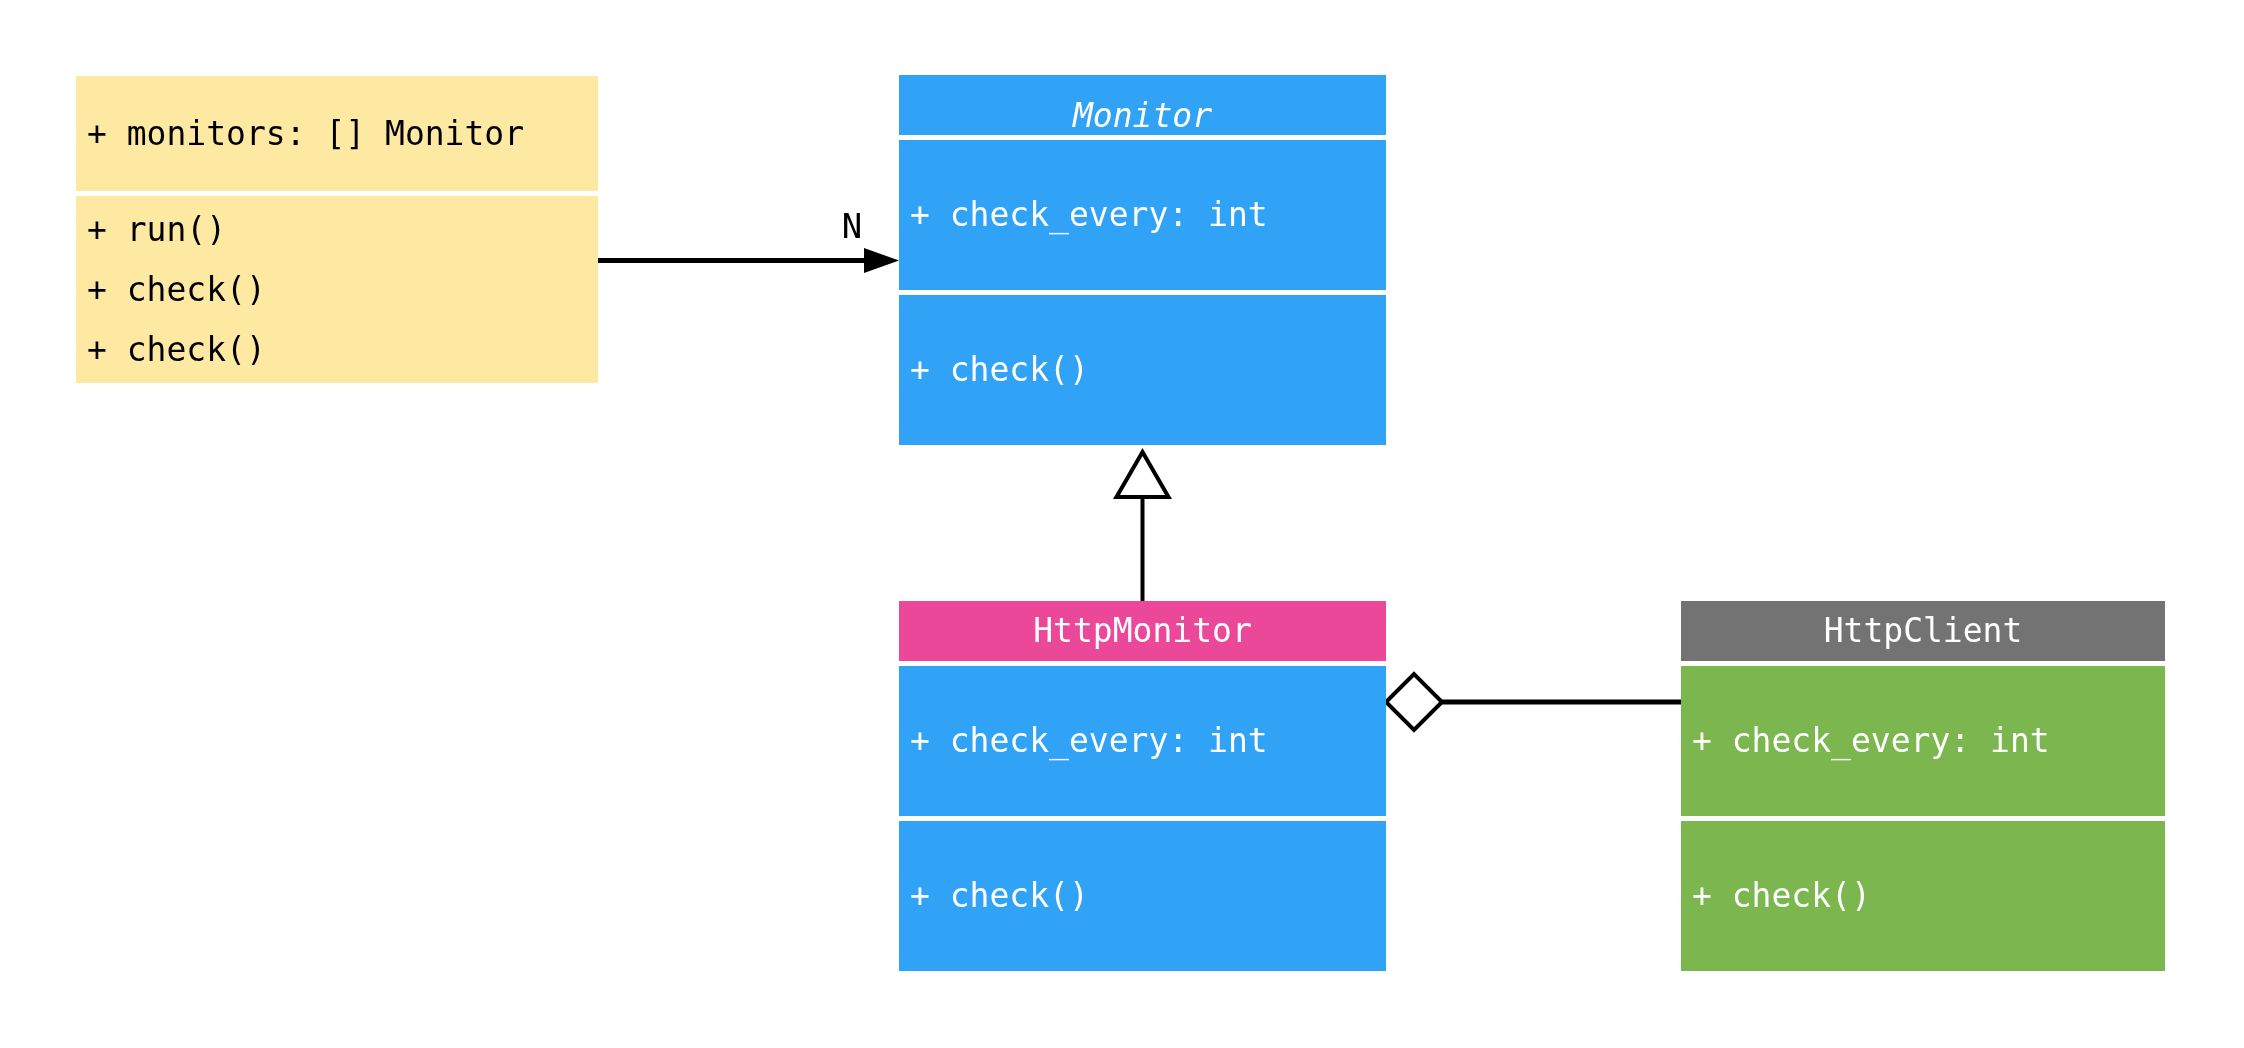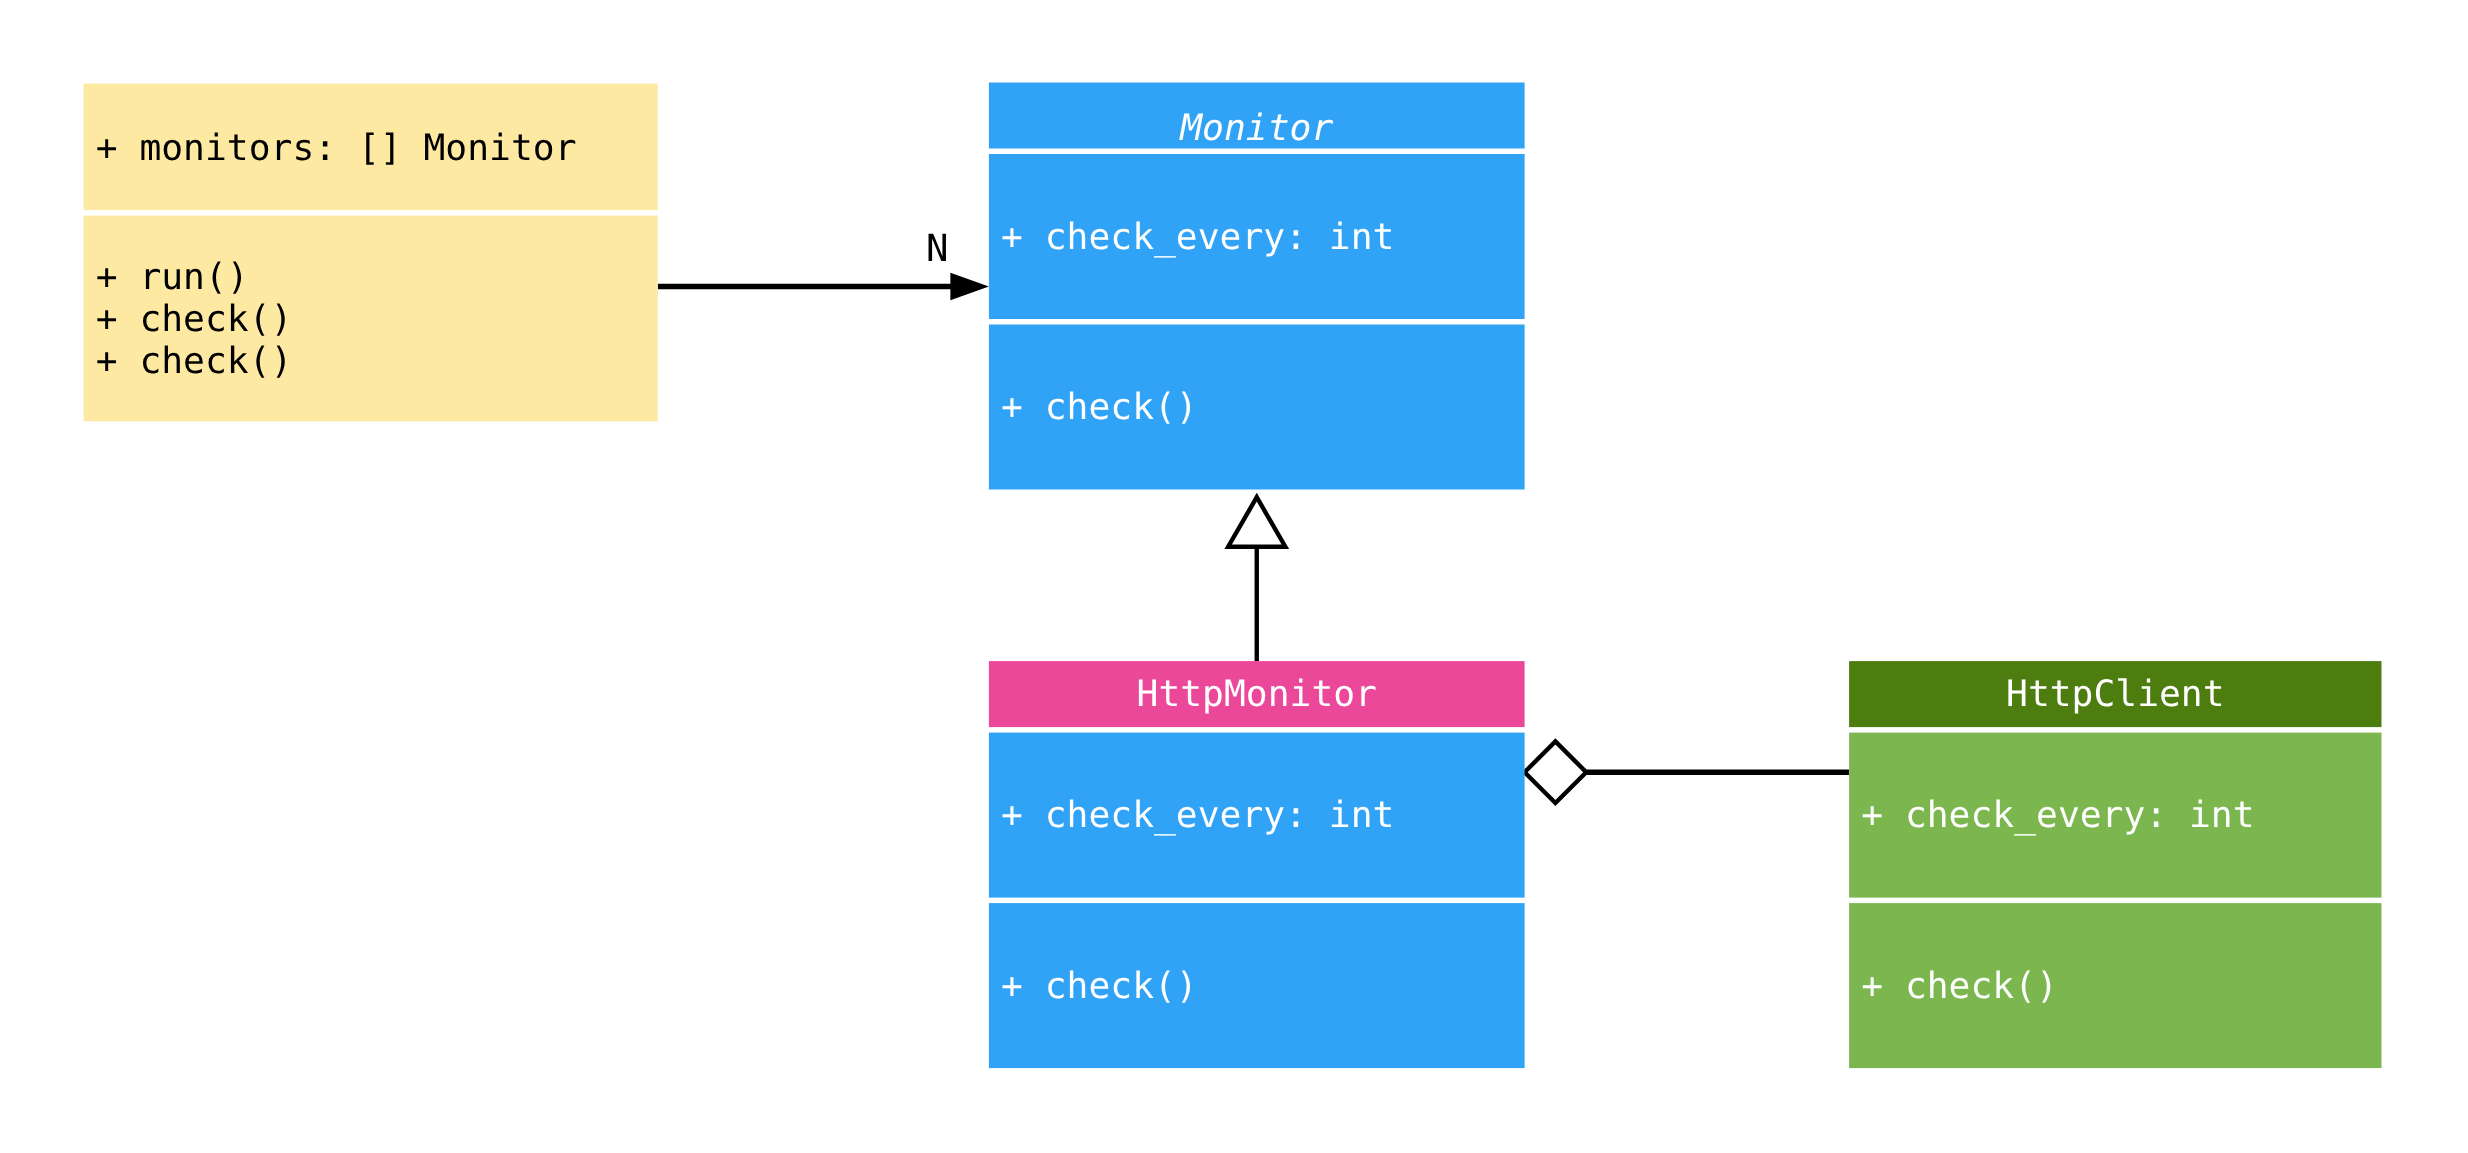--- a/index.html
+++ b/index.html
@@ -55,21 +55,21 @@
     <polygon points="1386,702 1414,674 1442,702 1414,730" class="hollow"></polygon>
     <line x1="1442" y1="702" x2="1681" y2="702" class="edge"></line>
   </svg>
 
   <div class="edge-label" style="left:820px;top:206px;width:64px;">N</div>
 
   <div class="uml-box" style="left:76px;top:76px;width:522px;">
     <div class="sec body" style="height: 115px; background: rgb(254, 233, 163); color: rgb(0, 0, 0);">
       <div class="code-line">+ monitors: [] Monitor</div>
     </div>
-    <div class="sec body" style="height: 187px; background: rgb(254, 233, 163); color: rgb(0, 0, 0);">
+    <div class="sec body" style="height: 187px; background: rgb(254, 233, 163); color: rgb(0, 0, 0); gap: 22px;">
       <div class="code-line">+ run()</div>
       <div class="code-line">+ check()</div>
       <div class="code-line">+ check()</div>
     </div>
   </div>
 
   <div class="uml-box" style="left:899px;top:75px;width:487px;">
     <div class="sec title" style="height: 60px; background: rgb(49, 163, 247); color: rgb(255, 255, 255); justify-content: flex-end;">
       <span class="code-line italic">Monitor</span>
     </div>
@@ -87,21 +87,21 @@
     </div>
     <div class="sec body" style="height: 150px; background: rgb(49, 163, 247); color: rgb(255, 255, 255);">
       <div class="code-line">+ check_every: int</div>
     </div>
     <div class="sec body" style="height: 150px; background: rgb(49, 163, 247); color: rgb(255, 255, 255);">
       <div class="code-line">+ check()</div>
     </div>
   </div>
 
   <div class="uml-box" style="left:1681px;top:601px;width:484px;">
-    <div class="sec title" style="height: 60px; background: #4d7c0f; color: rgb(255, 255, 255);">
+    <div class="sec title" style="height: 60px; background: #737373; color: rgb(255, 255, 255);">
       <span class="code-line">HttpClient</span>
     </div>
     <div class="sec body" style="height: 150px; background: rgb(123, 183, 78); color: rgb(255, 255, 255);">
       <div class="code-line">+ check_every: int</div>
     </div>
     <div class="sec body" style="height: 150px; background: rgb(123, 183, 78); color: rgb(255, 255, 255);">
       <div class="code-line">+ check()</div>
     </div>
   </div>
 

